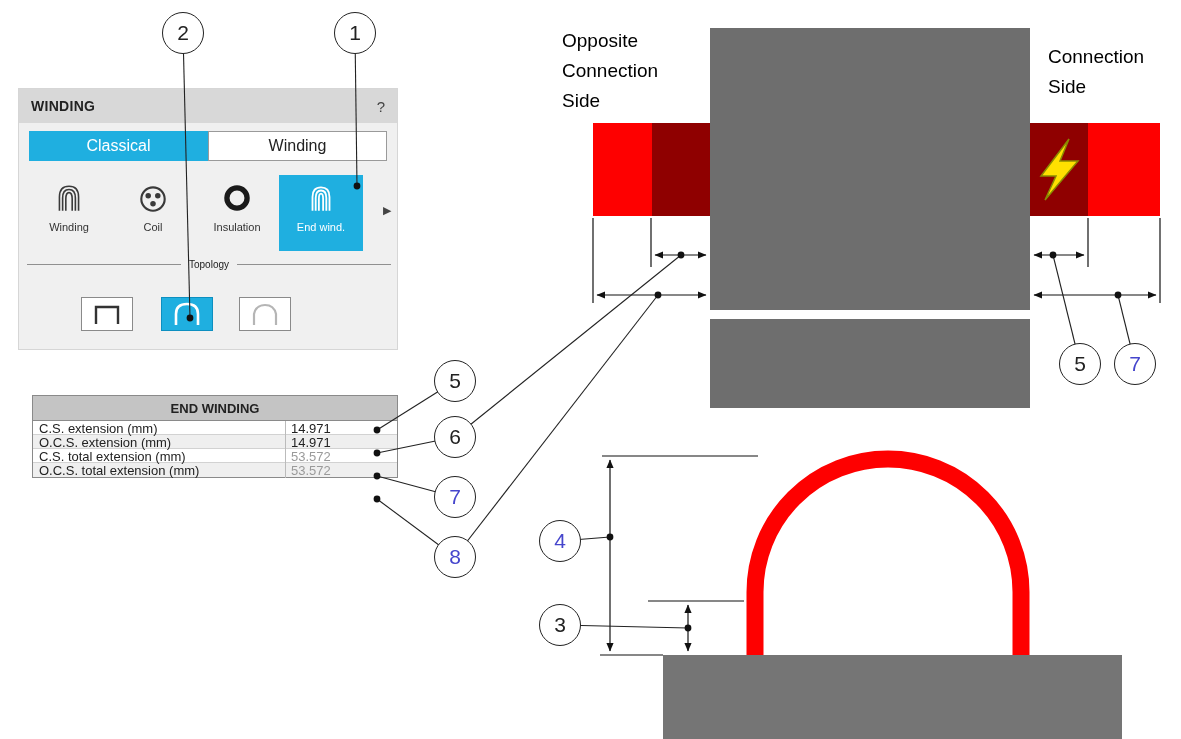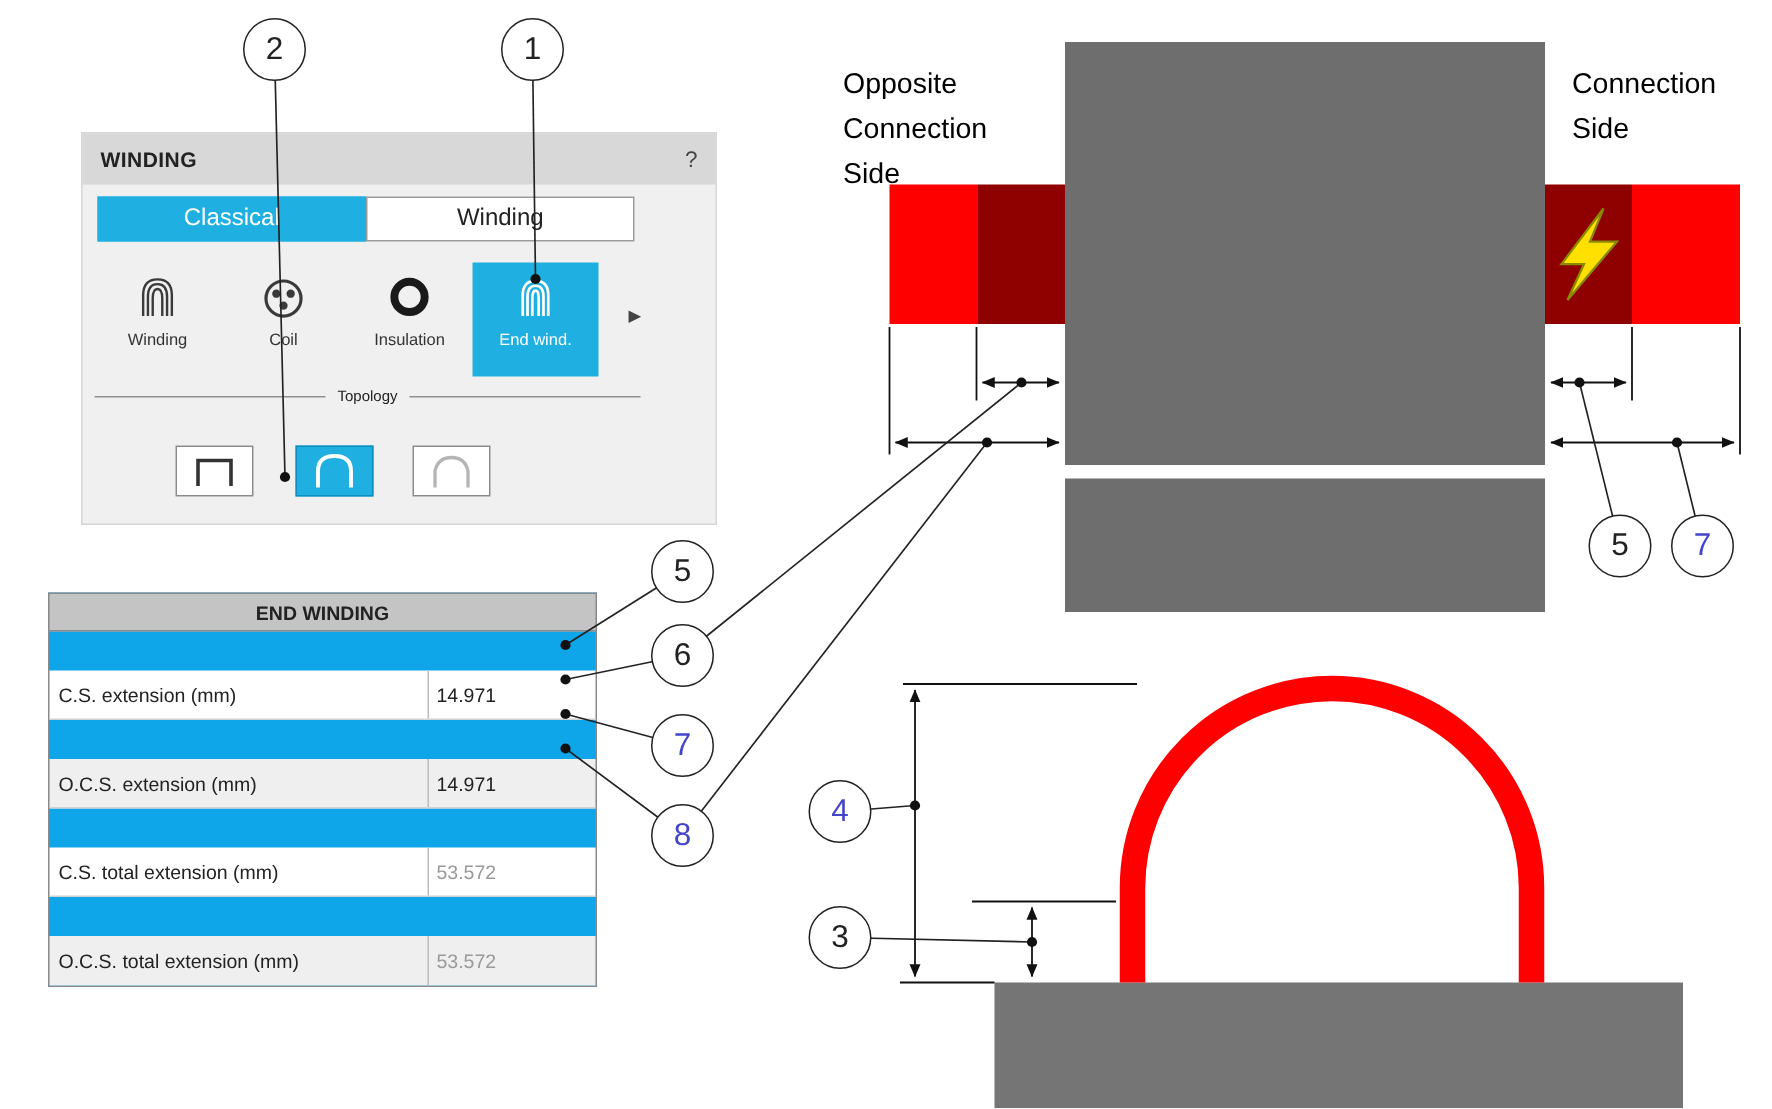--- a/index.html
+++ b/index.html
@@ -1,21 +1,21 @@
 <!DOCTYPE html>
 <html><head>
 <meta charset="utf-8">
 <style>
   html,body{margin:0;padding:0;background:#fff;}
   .stage{position:relative;width:1181px;height:739px;background:#fff;overflow:hidden;
          font-family:"Liberation Sans",sans-serif;color:#222;}
 
   
-  .panel{position:absolute;left:18px;top:88px;width:424px;height:262px;background:#f0f0f0;
-         border:1px solid #d6d6d6;box-sizing:border-box;z-index:1;margin-left:36px;}
+  .panel{position:absolute;left:18px;top:88px;width:380px;height:262px;background:#f0f0f0;
+         border:1px solid #d6d6d6;box-sizing:border-box;z-index:1;}
   .panel-header{position:absolute;left:0;top:0;width:100%;height:34px;background:#d8d8d8;
                 display:flex;align-items:center;justify-content:space-between;box-sizing:border-box;
                 padding:0 12px;}
   .panel-title{font-weight:bold;font-size:14px;letter-spacing:.3px;}
   .help-btn{font-size:15px;color:#444;cursor:pointer;}
   .tabs{position:absolute;left:10px;top:42px;width:358px;height:30px;display:flex;}
   .tab{flex:1;display:flex;align-items:center;justify-content:center;font-size:16px;
        background:#fff;border:1px solid #9a9a9a;box-sizing:border-box;cursor:pointer;}
   .tab.active{background:#1FAFE0;border-color:#1FAFE0;color:#fff;}
   .iconrow{position:absolute;left:8px;top:86px;width:352px;height:76px;display:flex;}
@@ -32,22 +32,22 @@
   .topo-row{position:absolute;left:0;top:208px;width:100%;height:38px;}
   .topo-btn{position:absolute;width:52px;height:34px;background:#fff;border:1px solid #8a8a8a;
             box-sizing:border-box;display:flex;align-items:center;justify-content:center;cursor:pointer;}
   .topo-btn.sel{background:#1FAFE0;border-color:#0d8fc0;}
 
   
   .endtable{position:absolute;left:32px;top:395px;width:366px;border:1px solid #8a8a8a;
             box-sizing:border-box;z-index:1;background:#0ea5e9;}
   .endtable-header{height:24px;background:#c4c4c4;display:flex;align-items:center;justify-content:center;
                    font-weight:bold;font-size:13px;border-bottom:1px solid #8a8a8a;}
-  .trow{height:33px;display:grid;grid-template-columns:1fr 112px;align-items:center;
-        border-bottom:1px solid #d2d2d2;font-size:13px;box-sizing:border-box;margin-top:26px;}
+  .trow{height:14px;display:grid;grid-template-columns:1fr 112px;align-items:center;
+        border-bottom:1px solid #d2d2d2;font-size:13px;box-sizing:border-box;}
   .trow:last-child{border-bottom:none;}
   .trow:nth-child(odd){background:#efefef;}
   .trow:nth-child(even){background:#ffffff;}
   .tlabel{padding-left:6px;}
   .tvalue{border-left:1px solid #bbb;height:100%;display:flex;align-items:center;padding-left:5px;
           box-sizing:border-box;}
   .tvalue.muted{color:#9a9a9a;}
 
   
   .diag-label{position:absolute;font-size:19px;line-height:30px;color:#000;z-index:2;}
@@ -153,21 +153,21 @@
     <div class="trow">
       <span class="tlabel">C.S. total extension (mm)</span>
       <span class="tvalue muted">53.572</span>
     </div>
     <div class="trow">
       <span class="tlabel">O.C.S. total extension (mm)</span>
       <span class="tvalue muted">53.572</span>
     </div>
   </div>
 
-  <div class="diag-label" style="left:562px;top:26px;width:135px;margin-top:16px;">Opposite Connection Side</div>
+  <div class="diag-label" style="left:562px;top:26px;width:135px;">Opposite Connection Side</div>
   <div class="diag-label" style="left:1048px;top:42px;width:125px;">Connection Side</div>
 
   <svg class="overlay" width="1181" height="739" viewBox="0 0 1181 739">
     <defs>
       <marker id="arr" viewBox="0 0 10 10" refX="8.5" refY="5" markerWidth="8" markerHeight="8" orient="auto-start-reverse">
         <path d="M0,1.2 L9,5 L0,8.8 Z" fill="#111"></path>
       </marker>
     </defs>
 
     <g>

